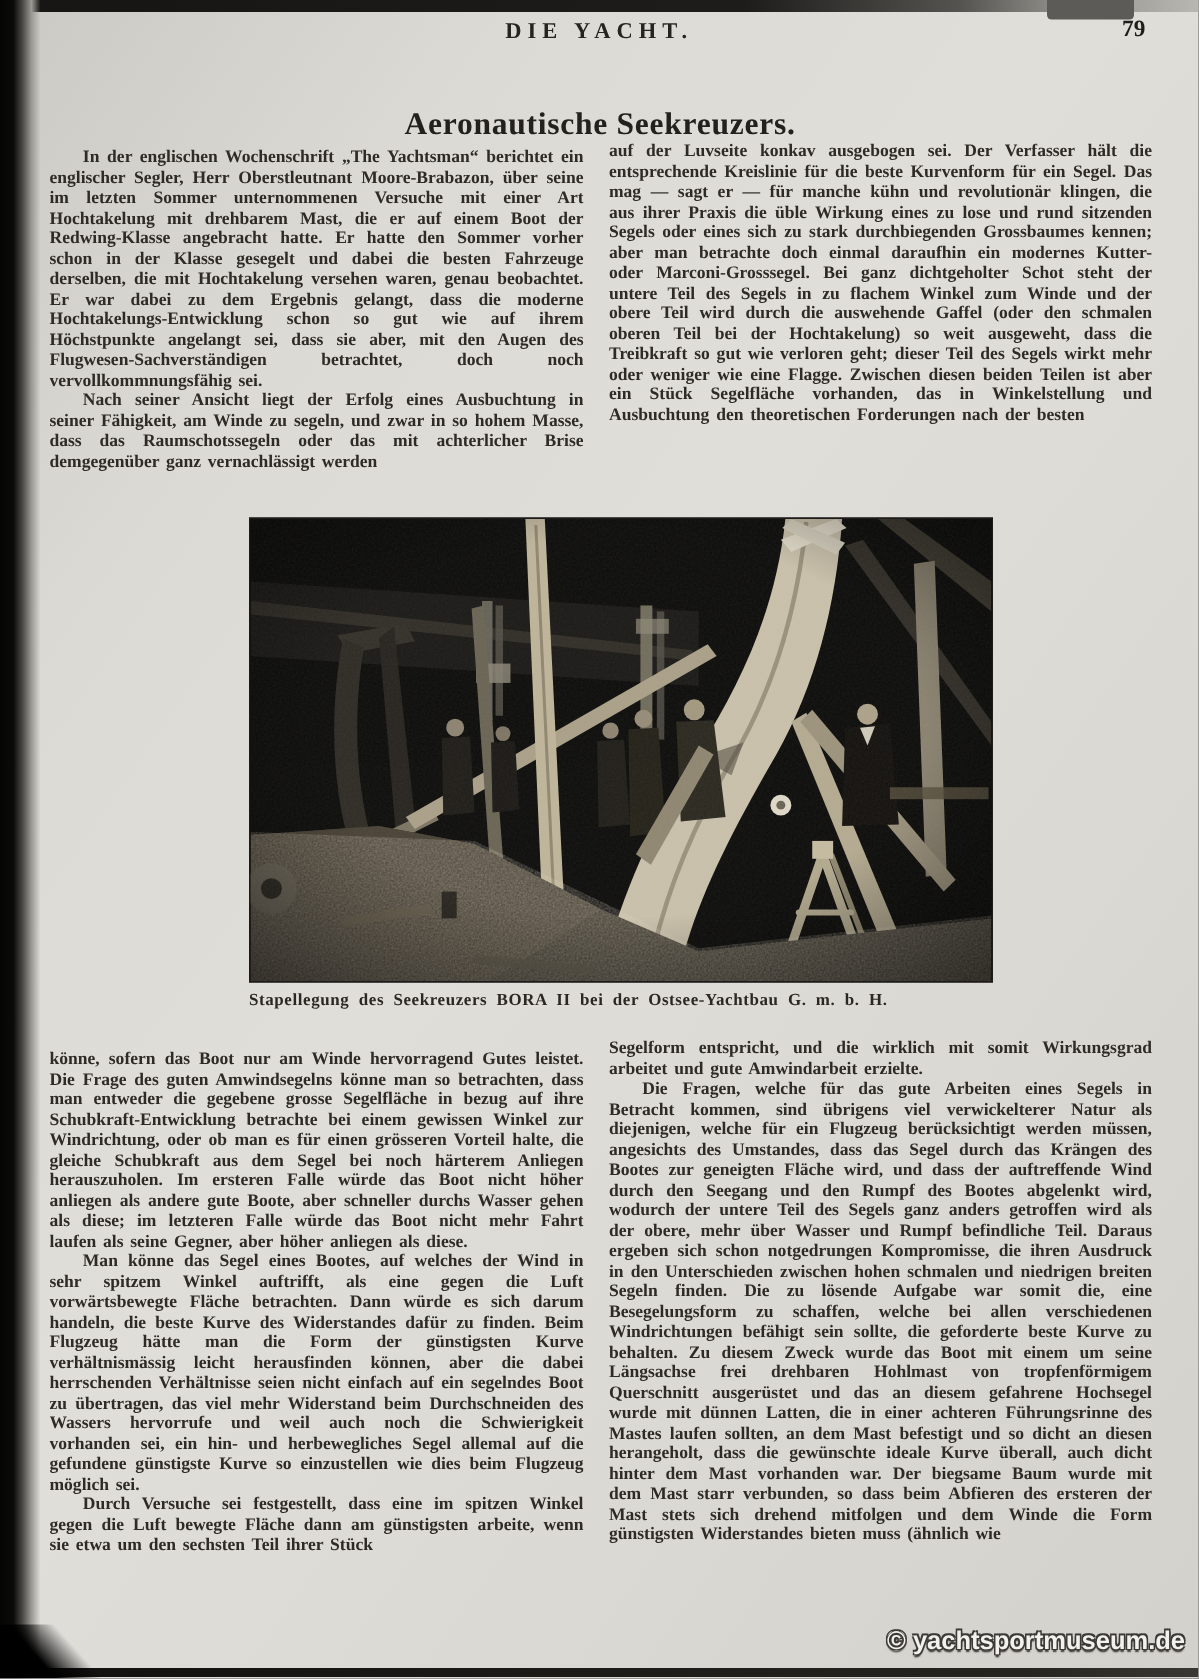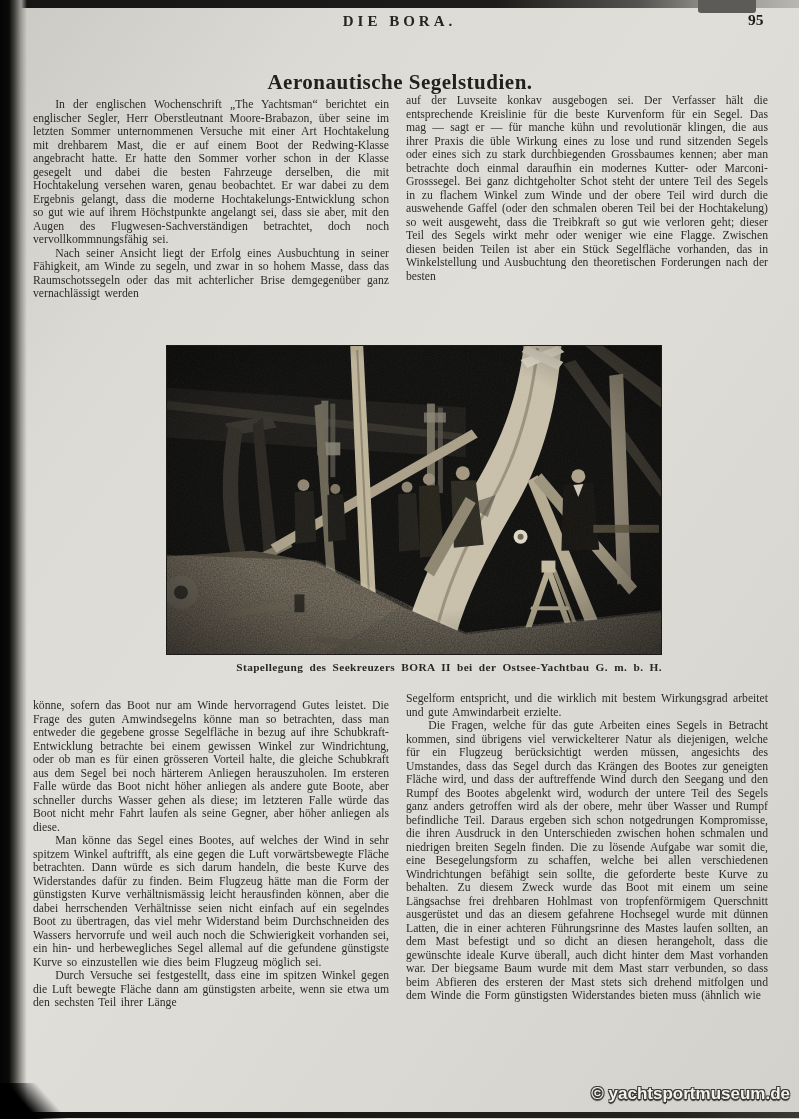--- a/index.html
+++ b/index.html
@@ -26,46 +26,46 @@
   .pageno{position:absolute;left:748px;top:11px;font-size:15.5px;font-weight:700;color:#1f1d1a;}
   .title{position:absolute;left:100px;top:56px;width:600px;text-align:center;
     font-size:21px;font-weight:700;letter-spacing:0.5px;color:#23211d;}
   
   .colblock{position:absolute;overflow:hidden;text-align:justify;
     font-size:11.7px;line-height:13.5px;word-spacing:1.6px;color:#2e2b27;}
   .tl{left:33px;top:98px;width:356px;height:250px;}
   .tr{left:406px;top:94px;width:362px;height:250px;}
   .bl{left:33px;top:699px;width:356px;height:420px;}
   .br{left:406px;top:692px;width:362px;height:420px;}
-  .para{margin:0;}
+  .para{margin:0;font-weight:bold;}
   .para.indent{text-indent:1.9em;}
   
   .photo-frame{position:absolute;left:166px;top:345px;width:496px;height:310px;
     border:1px solid #1c1b19;box-sizing:border-box;background:#0d0d0c;overflow:hidden;}
   .photo-frame svg{display:block;width:100%;height:100%;}
-  .caption{position:absolute;left:166px;top:661px;width:496px;text-align:right;
+  .caption{position:absolute;left:166px;top:661px;width:496px;text-align:left;
     font-size:11.3px;font-weight:700;letter-spacing:0.4px;word-spacing:3px;color:#2b2823;}
   
   .watermark{position:absolute;right:9px;bottom:15px;
     font-family:"Liberation Sans", sans-serif;font-size:17px;font-weight:700;
     color:#f2f1ee;
     text-shadow:-1px -1px 0 #3c3a36,1px -1px 0 #3c3a36,-1px 1px 0 #3c3a36,1px 1px 0 #3c3a36,0 2px 1px #3c3a36;}
 </style>
 </head>
 <body>
 
 <div class="page">
 
   <div class="edge-top"></div>
   <div class="top-notch"></div>
   <div class="edge-left"></div>
 
-  <div class="masthead">DIE BORA.</div>
-  <div class="pageno">95</div>
-  <h1 class="title">Aeronautische Segelstudien.</h1>
+  <div class="masthead">DIE YACHT.</div>
+  <div class="pageno">79</div>
+  <h1 class="title">Aeronautische Seekreuzers.</h1>
 
   <div class="colblock tl">
     <p class="para indent">In der englischen Wochenschrift „The Yachtsman“ berichtet ein englischer Segler, Herr Oberstleutnant Moore-Brabazon, über seine im letzten Sommer unternommenen Versuche mit einer Art Hochtakelung mit drehbarem Mast, die er auf einem Boot der Redwing-Klasse angebracht hatte. Er hatte den Sommer vorher schon in der Klasse gesegelt und dabei die besten Fahrzeuge derselben, die mit Hochtakelung versehen waren, genau beobachtet. Er war dabei zu dem Ergebnis gelangt, dass die moderne Hochtakelungs-Entwicklung schon so gut wie auf ihrem Höchstpunkte angelangt sei, dass sie aber, mit den Augen des Flugwesen-Sachverständigen betrachtet, doch noch vervollkommnungsfähig sei.</p>
     <p class="para indent">Nach seiner Ansicht liegt der Erfolg eines Ausbuchtung in seiner Fähigkeit, am Winde zu segeln, und zwar in so hohem Masse, dass das Raumschotssegeln oder das mit achterlicher Brise demgegenüber ganz vernachlässigt werden</p>
   </div>
   <div class="colblock tr">
     <p class="para">auf der Luvseite konkav ausgebogen sei. Der Verfasser hält die entsprechende Kreislinie für die beste Kurvenform für ein Segel. Das mag — sagt er — für manche kühn und revolutionär klingen, die aus ihrer Praxis die üble Wirkung eines zu lose und rund sitzenden Segels oder eines sich zu stark durchbiegenden Grossbaumes kennen; aber man betrachte doch einmal daraufhin ein modernes Kutter- oder Marconi-Grosssegel. Bei ganz dichtgeholter Schot steht der untere Teil des Segels in zu flachem Winkel zum Winde und der obere Teil wird durch die auswehende Gaffel (oder den schmalen oberen Teil bei der Hochtakelung) so weit ausgeweht, dass die Treibkraft so gut wie verloren geht; dieser Teil des Segels wirkt mehr oder weniger wie eine Flagge. Zwischen diesen beiden Teilen ist aber ein Stück Segelfläche vorhanden, das in Winkelstellung und Ausbuchtung den theoretischen Forderungen nach der besten</p>
   </div>
 
   <div class="photo-frame">
@@ -164,24 +164,24 @@
       <g filter="url(#grainF)" opacity="0.1">
         <rect width="496" height="310" fill="#ffffff"></rect>
       </g>
     </svg>
   </div>
   <div class="caption">Stapellegung des Seekreuzers BORA II bei der Ostsee-Yachtbau G. m. b. H.</div>
 
   <div class="colblock bl">
     <p class="para">könne, sofern das Boot nur am Winde hervorragend Gutes leistet. Die Frage des guten Amwindsegelns könne man so betrachten, dass man entweder die gegebene grosse Segelfläche in bezug auf ihre Schubkraft-Entwicklung betrachte bei einem gewissen Winkel zur Windrichtung, oder ob man es für einen grösseren Vorteil halte, die gleiche Schubkraft aus dem Segel bei noch härterem Anliegen herauszuholen. Im ersteren Falle würde das Boot nicht höher anliegen als andere gute Boote, aber schneller durchs Wasser gehen als diese; im letzteren Falle würde das Boot nicht mehr Fahrt laufen als seine Gegner, aber höher anliegen als diese.</p>
     <p class="para indent">Man könne das Segel eines Bootes, auf welches der Wind in sehr spitzem Winkel auftrifft, als eine gegen die Luft vorwärtsbewegte Fläche betrachten. Dann würde es sich darum handeln, die beste Kurve des Widerstandes dafür zu finden. Beim Flugzeug hätte man die Form der günstigsten Kurve verhältnismässig leicht herausfinden können, aber die dabei herrschenden Verhältnisse seien nicht einfach auf ein segelndes Boot zu übertragen, das viel mehr Widerstand beim Durchschneiden des Wassers hervorrufe und weil auch noch die Schwierigkeit vorhanden sei, ein hin- und herbewegliches Segel allemal auf die gefundene günstigste Kurve so einzustellen wie dies beim Flugzeug möglich sei.</p>
-    <p class="para indent">Durch Versuche sei festgestellt, dass eine im spitzen Winkel gegen die Luft bewegte Fläche dann am günstigsten arbeite, wenn sie etwa um den sechsten Teil ihrer Länge</p>
+    <p class="para indent">Durch Versuche sei festgestellt, dass eine im spitzen Winkel gegen die Luft bewegte Fläche dann am günstigsten arbeite, wenn sie etwa um den sechsten Teil ihrer Stück</p>
   </div>
   <div class="colblock br">
-    <p class="para">Segelform entspricht, und die wirklich mit bestem Wirkungsgrad arbeitet und gute Amwindarbeit erzielte.</p>
+    <p class="para">Segelform entspricht, und die wirklich mit somit Wirkungsgrad arbeitet und gute Amwindarbeit erzielte.</p>
     <p class="para indent">Die Fragen, welche für das gute Arbeiten eines Segels in Betracht kommen, sind übrigens viel verwickelterer Natur als diejenigen, welche für ein Flugzeug berücksichtigt werden müssen, angesichts des Umstandes, dass das Segel durch das Krängen des Bootes zur geneigten Fläche wird, und dass der auftreffende Wind durch den Seegang und den Rumpf des Bootes abgelenkt wird, wodurch der untere Teil des Segels ganz anders getroffen wird als der obere, mehr über Wasser und Rumpf befindliche Teil. Daraus ergeben sich schon notgedrungen Kompromisse, die ihren Ausdruck in den Unterschieden zwischen hohen schmalen und niedrigen breiten Segeln finden. Die zu lösende Aufgabe war somit die, eine Besegelungsform zu schaffen, welche bei allen verschiedenen Windrichtungen befähigt sein sollte, die geforderte beste Kurve zu behalten. Zu diesem Zweck wurde das Boot mit einem um seine Längsachse frei drehbaren Hohlmast von tropfenförmigem Querschnitt ausgerüstet und das an diesem gefahrene Hochsegel wurde mit dünnen Latten, die in einer achteren Führungsrinne des Mastes laufen sollten, an dem Mast befestigt und so dicht an diesen herangeholt, dass die gewünschte ideale Kurve überall, auch dicht hinter dem Mast vorhanden war. Der biegsame Baum wurde mit dem Mast starr verbunden, so dass beim Abfieren des ersteren der Mast stets sich drehend mitfolgen und dem Winde die Form günstigsten Widerstandes bieten muss (ähnlich wie</p>
   </div>
 
   <div class="watermark">© yachtsportmuseum.de</div>
   <div class="edge-bottom"></div>
   <div class="corner-wedge"></div>
 
 </div>
 
 </body></html>

